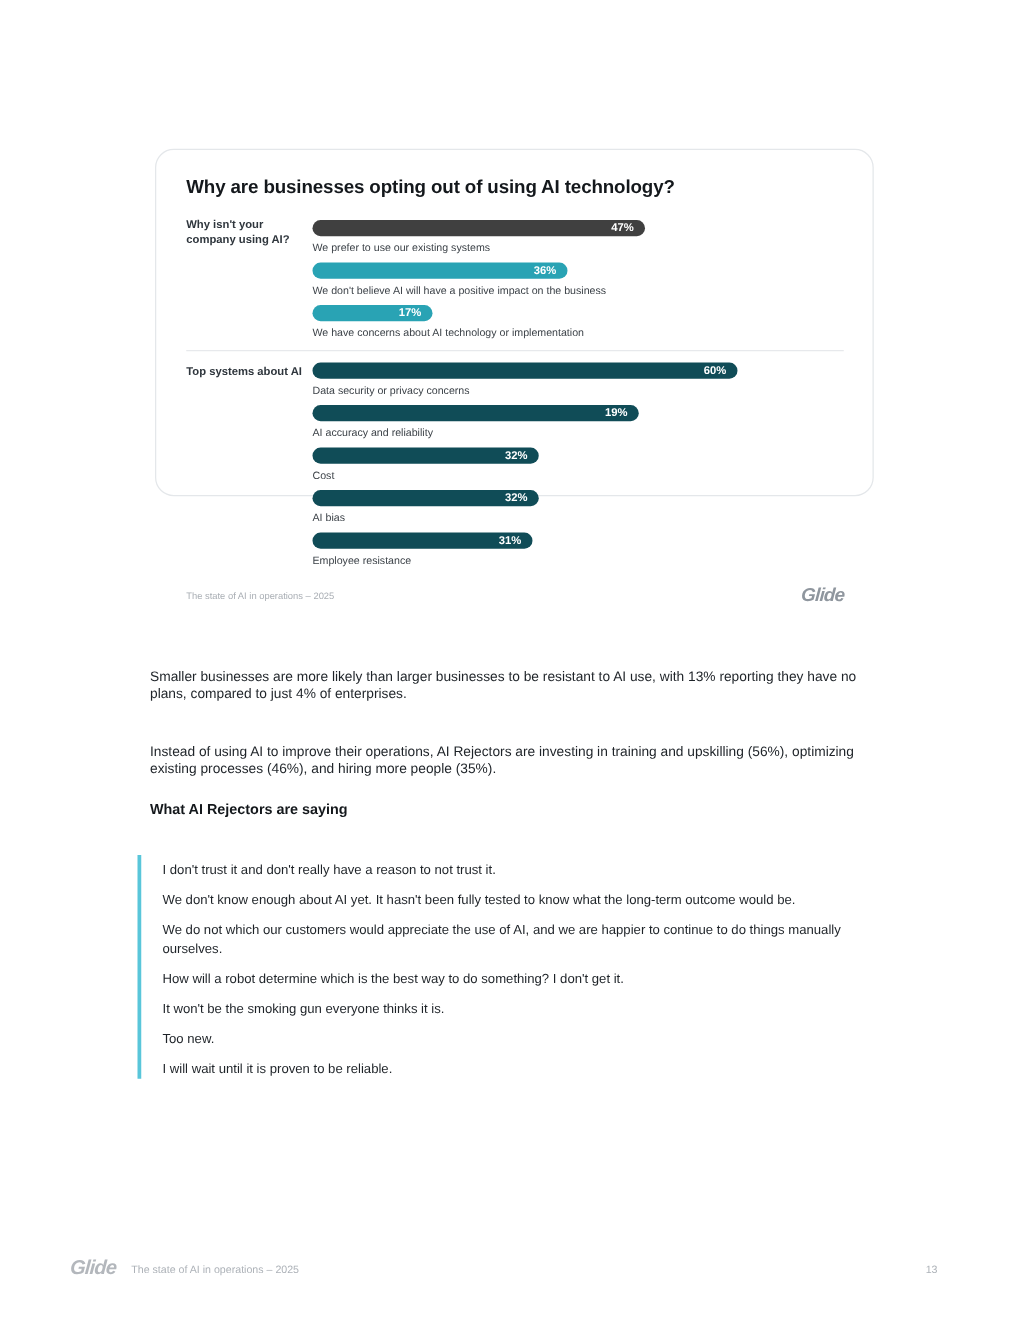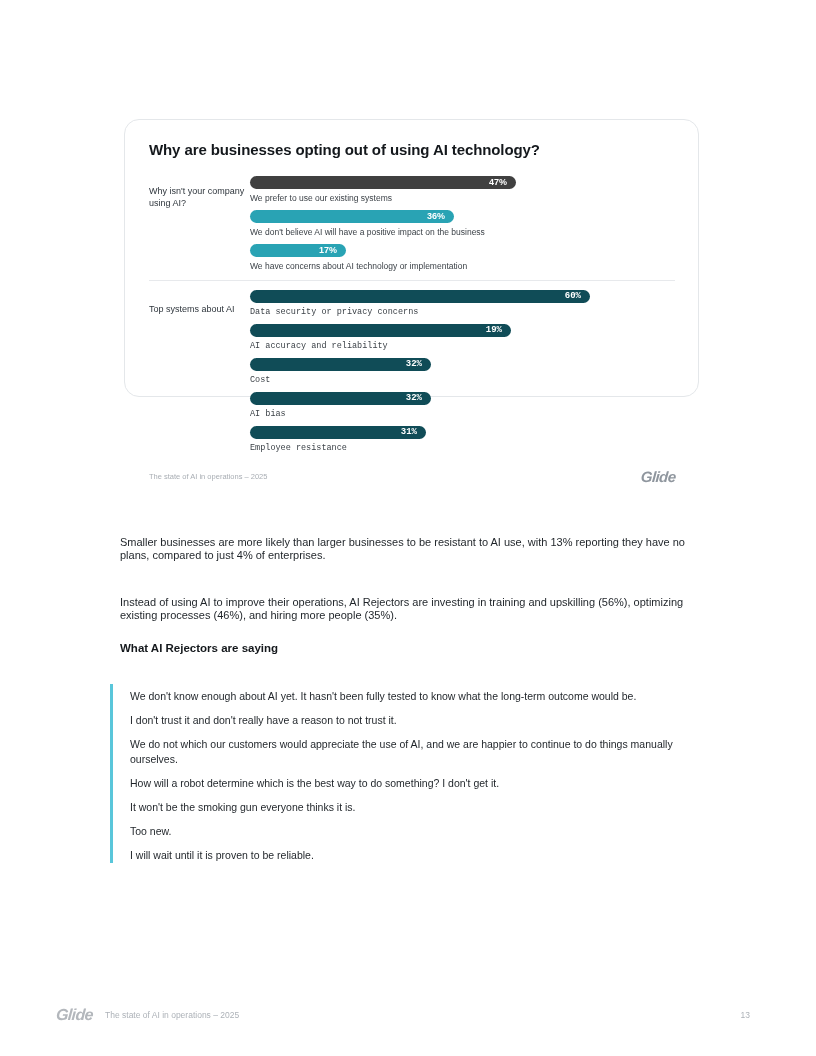--- a/index.html
+++ b/index.html
@@ -17,24 +17,24 @@
   }
   .card-title {
     position:absolute; left:24px; top:21px;
     font-size:15px; font-weight:700; color:#14181c; letter-spacing:-0.1px;
   }
   .chart-group { position:absolute; left:24px; right:23px; display:flex; }
   .chart-group.g1 { top:52px; }
   .chart-group.g2 { top:170px; }
   .group-label {
     width:101px; flex:none; padding-top:1px;
-    font-size:9px; font-weight:400; color:#2f363d; line-height:12px;margin-top:12px;
+    font-size:9px; font-weight:700; color:#2f363d; line-height:12px;
   }
   .bars { flex:1; padding-top:4px; }
-  .g2 .bars { padding-top:0;font-family:Liberation Mono, monospace; }
+  .g2 .bars { padding-top:0; }
   .bar-row { height:34px; }
   .bar {
     height:13px; border-radius:7px; display:flex; align-items:center;
     justify-content:flex-end; padding-right:9px; min-width:30px;
   }
   .bar-value { font-size:9px; font-weight:700; color:#ffffff; line-height:1; }
   .bar-label { margin-top:4px; font-size:8.5px; color:#3c4248; line-height:10px; }
   .divider {
     position:absolute; left:24px; right:23px; top:160px; height:1px;
     background:#e7e9ec;
@@ -157,22 +157,22 @@
   </div>
 
   <p class="body-para para1">Smaller businesses are more likely than larger businesses to be resistant to AI use, with 13% reporting they have no plans, compared to just 4% of enterprises.</p>
 
   <p class="body-para para2">Instead of using AI to improve their operations, AI Rejectors are investing in training and upskilling (56%), optimizing existing processes (46%), and hiring more people (35%).</p>
 
   <h2 class="quotes-heading">What AI Rejectors are saying</h2>
 
   <div class="quotes-block">
     <div class="quotes">
+        <p class="quote">I don't trust it and don't really have a reason to not trust it.</p>
         <p class="quote">We don't know enough about AI yet. It hasn't been fully tested to know what the long-term outcome would be.</p>
-        <p class="quote">I don't trust it and don't really have a reason to not trust it.</p>
         <p class="quote">We do not which our customers would appreciate the use of AI, and we are happier to continue to do things manually ourselves.</p>
         <p class="quote">How will a robot determine which is the best way to do something? I don't get it.</p>
         <p class="quote">It won't be the smoking gun everyone thinks it is.</p>
         <p class="quote">Too new.</p>
         <p class="quote">I will wait until it is proven to be reliable.</p>
       </div>
   </div>
 
   <div class="page-footer">
     <span class="wordmark footer-logo">Glide</span>

